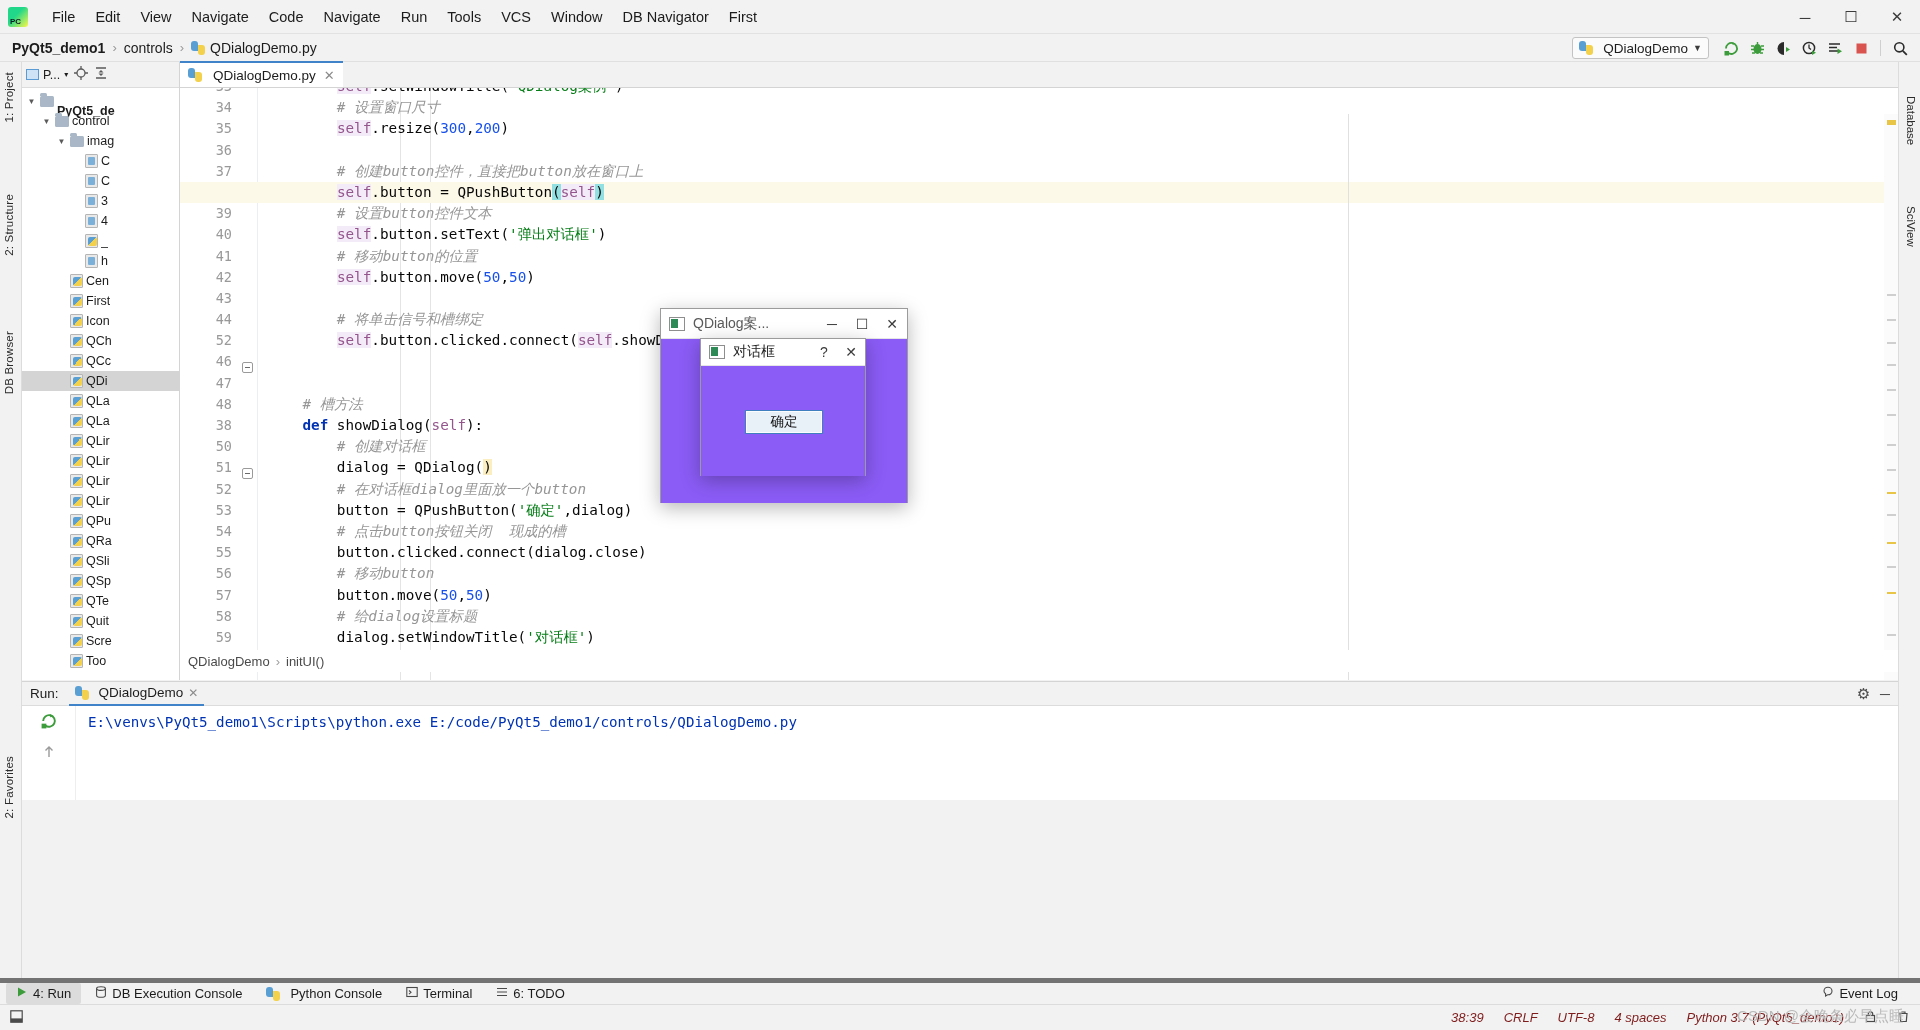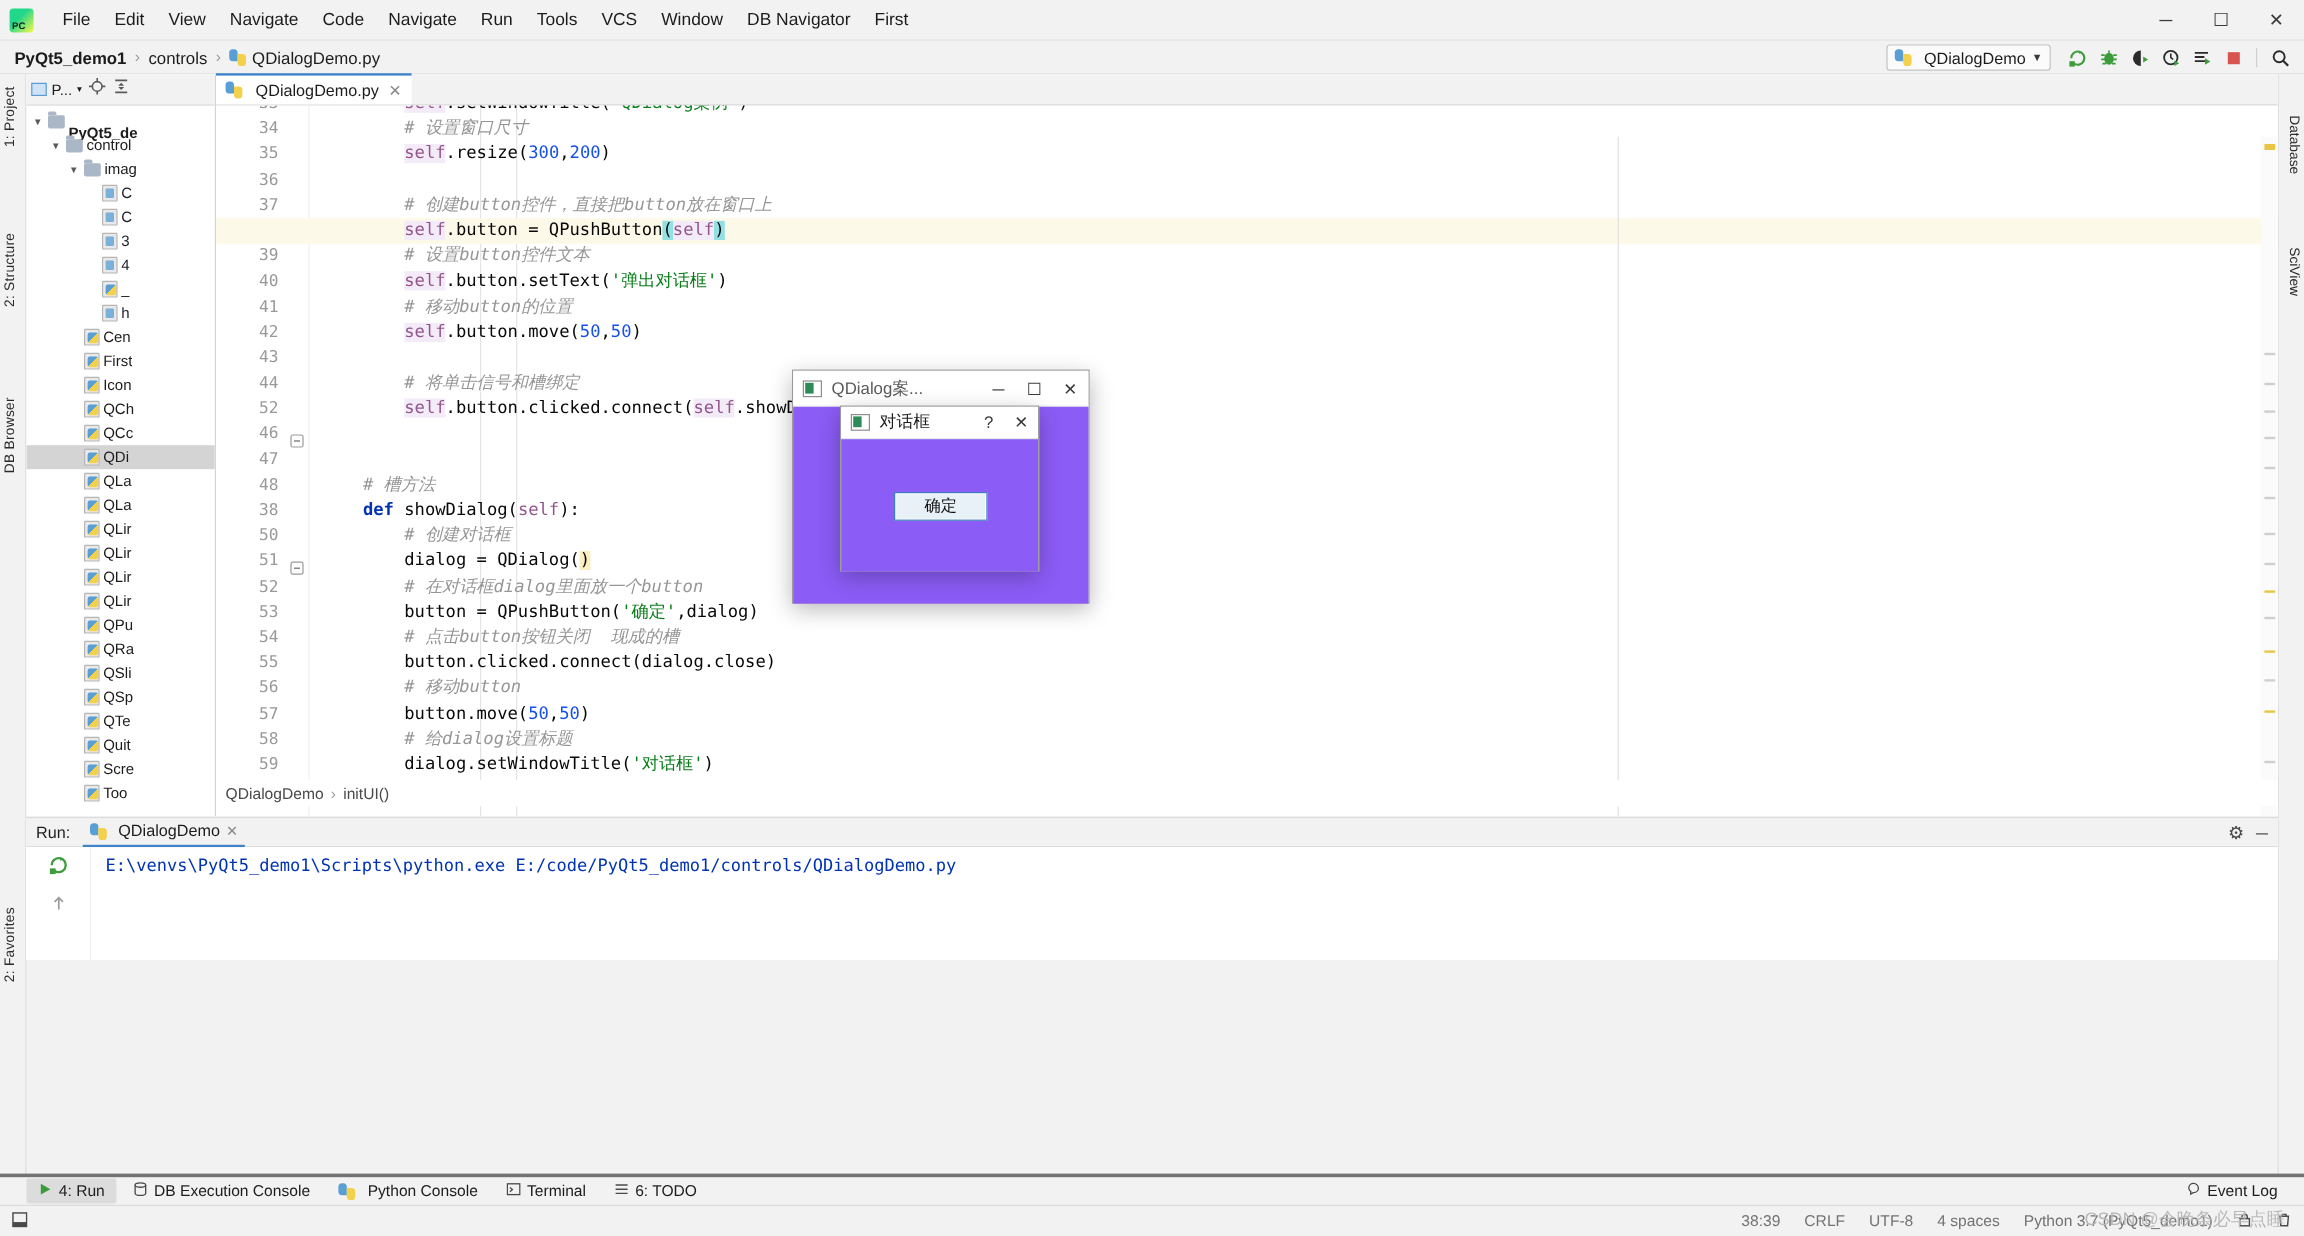--- a/index.html
+++ b/index.html
@@ -237,35 +237,35 @@
   }
   .console-out {
     flex: 1; padding: 8px 0 0 12px;
     font-family: "DejaVu Sans Mono", monospace; font-size: 14.2px; color: #0033b3;
     white-space: pre;
   }
 
   
   .toolwin-bar {
     position: absolute; left: 0; bottom: 26px; width: 1920px; height: 26px;
-    background: #f2f2f2; border-top: 3px solid #737373;
-    display: flex; align-items: center; padding-left: 22px; gap: 4px;
+    background: #f2f2f2; border-top: 5px solid #737373;
+    display: flex; align-items: center; padding-left: 6px; gap: 4px;
   }
   .tw-item {
     display: flex; align-items: center; gap: 5px; padding: 3px 10px;
     font-size: 13px; color: #1c1c1c; white-space: nowrap;
   }
   .tw-item.active { background: #dcdcdc; border-radius: 2px; }
   .tw-right { margin-left: auto; display: flex; align-items: center; padding-right: 12px; }
 
   .statusbar {
     position: absolute; left: 0; bottom: 0; width: 1920px; height: 26px;
     background: #f2f2f2; border-top: 1px solid #dcdcdc;
     display: flex; align-items: center; padding: 0 10px;
-    font-size: 13px; color: #737373;
+    font-size: 13px; color: #7f1d1d; font-style: italic;
   }
   .status-right { margin-left: auto; display: flex; align-items: center; gap: 20px; }
 
   
   .qt-win {
     position: absolute; background: #f0f0f0;
     border: 1px solid #9b9b9b;
     box-shadow: 0 5px 18px rgba(0,0,0,.28);
   }
   .qt-title {

